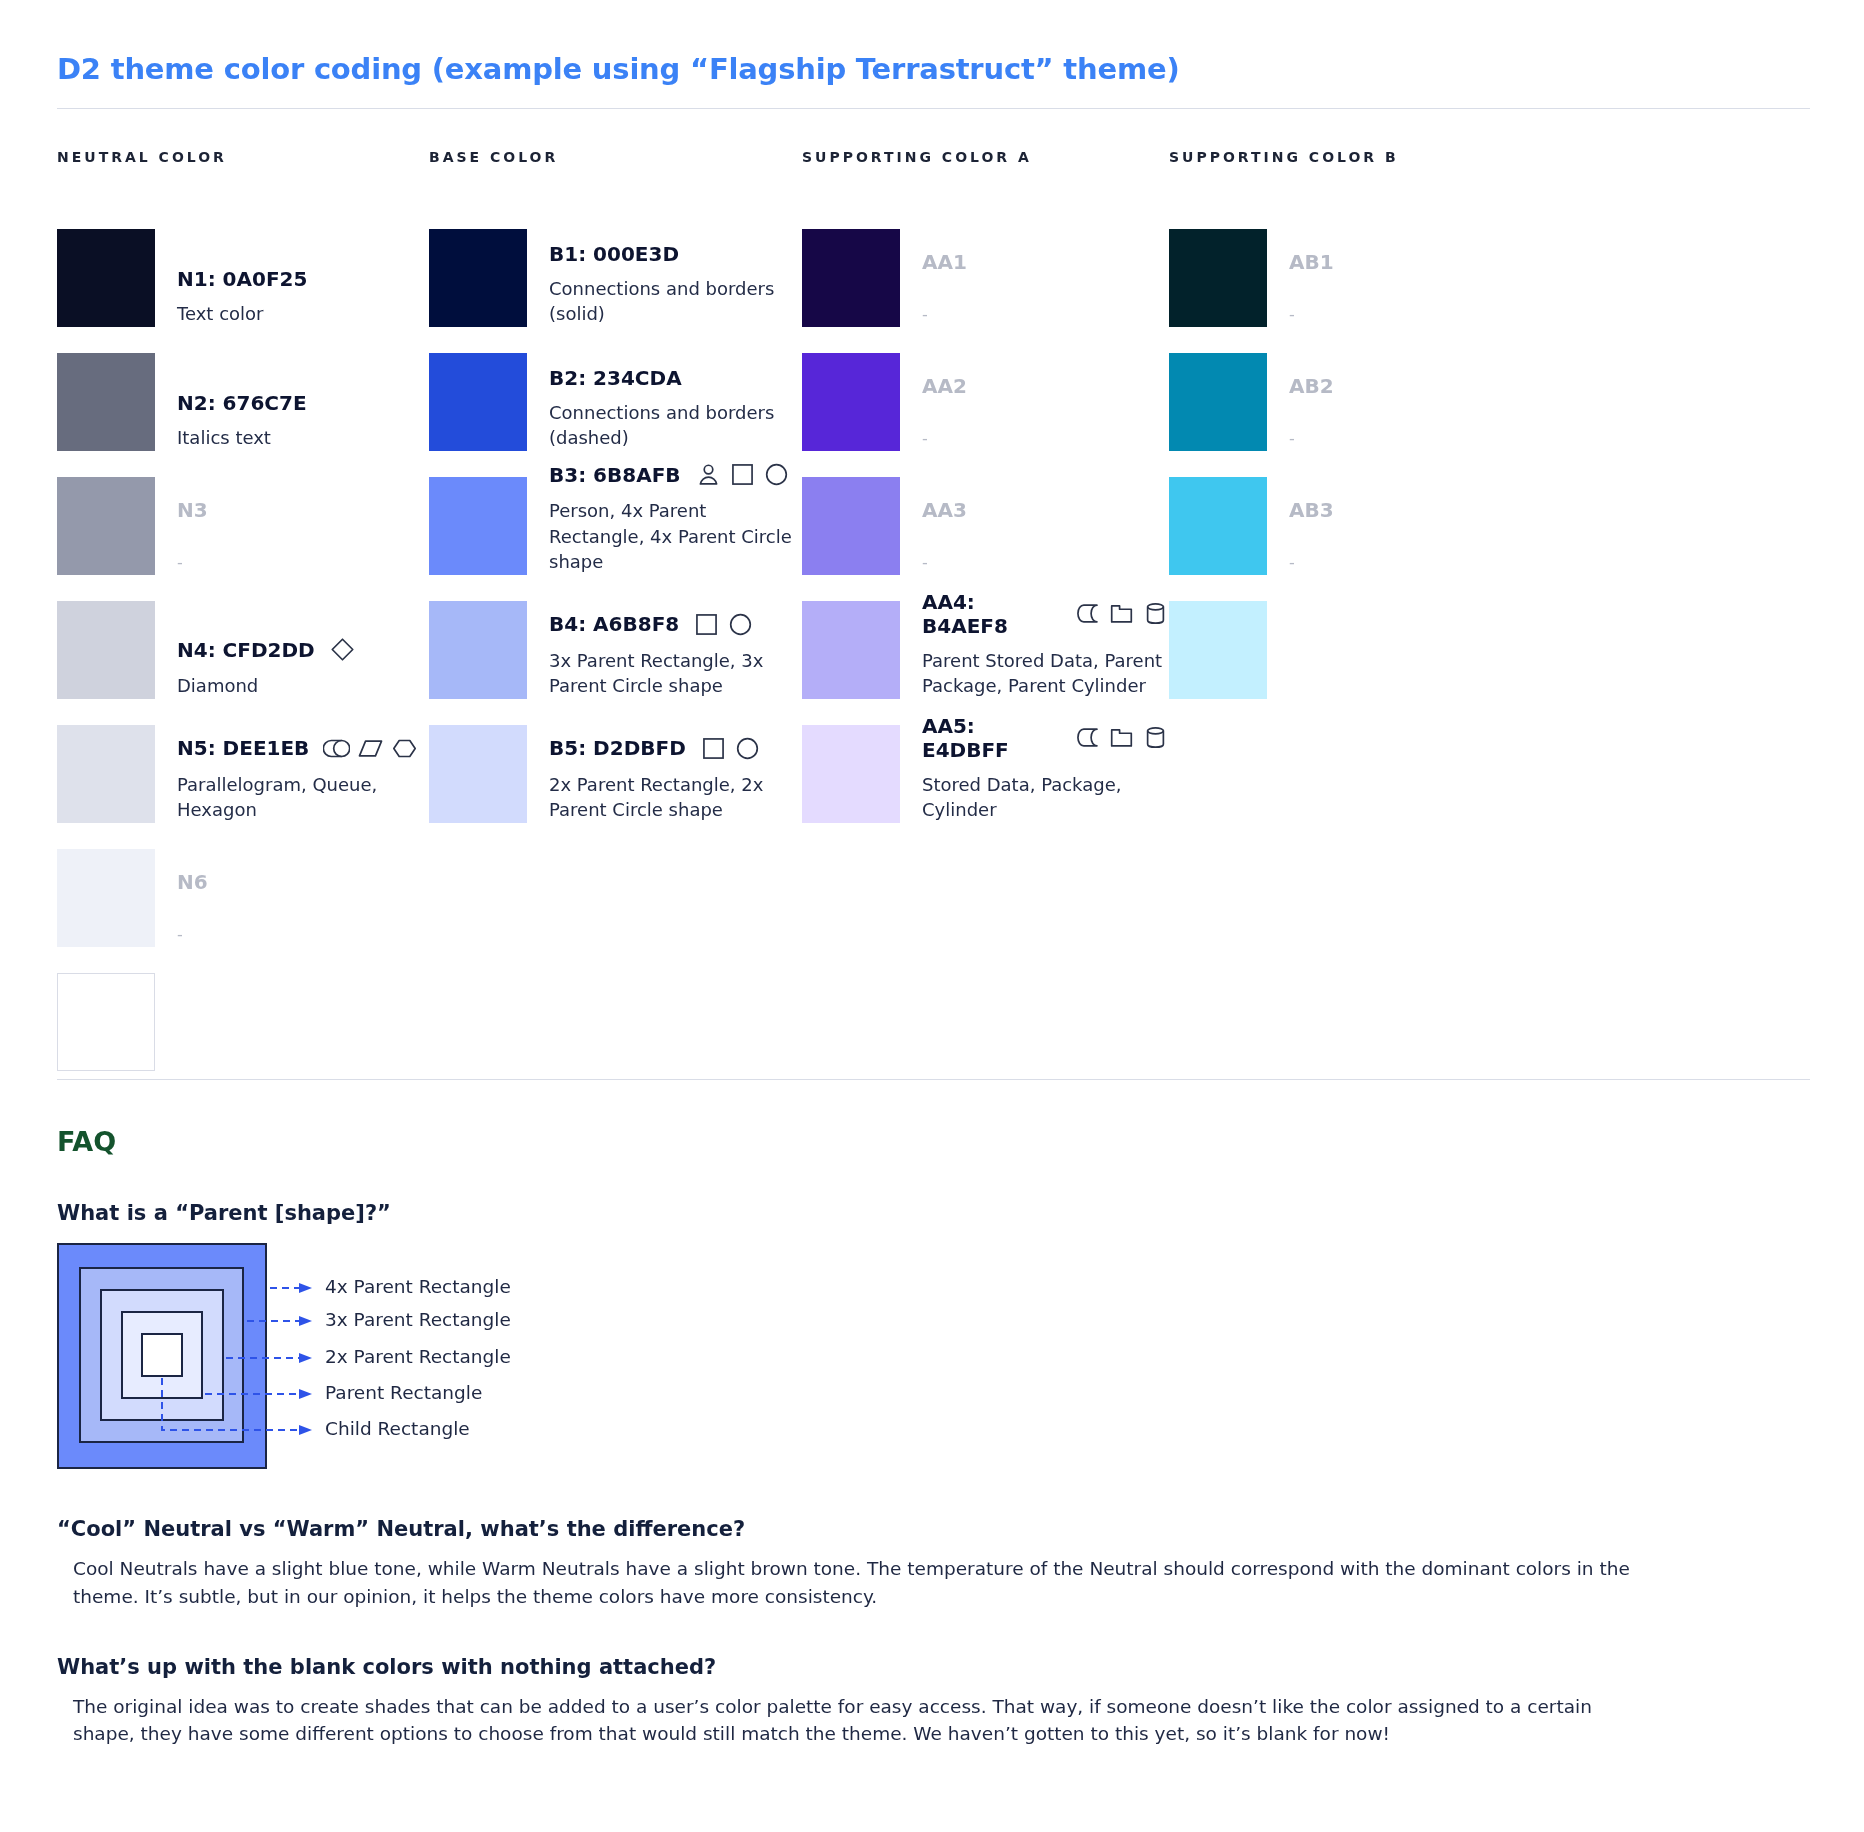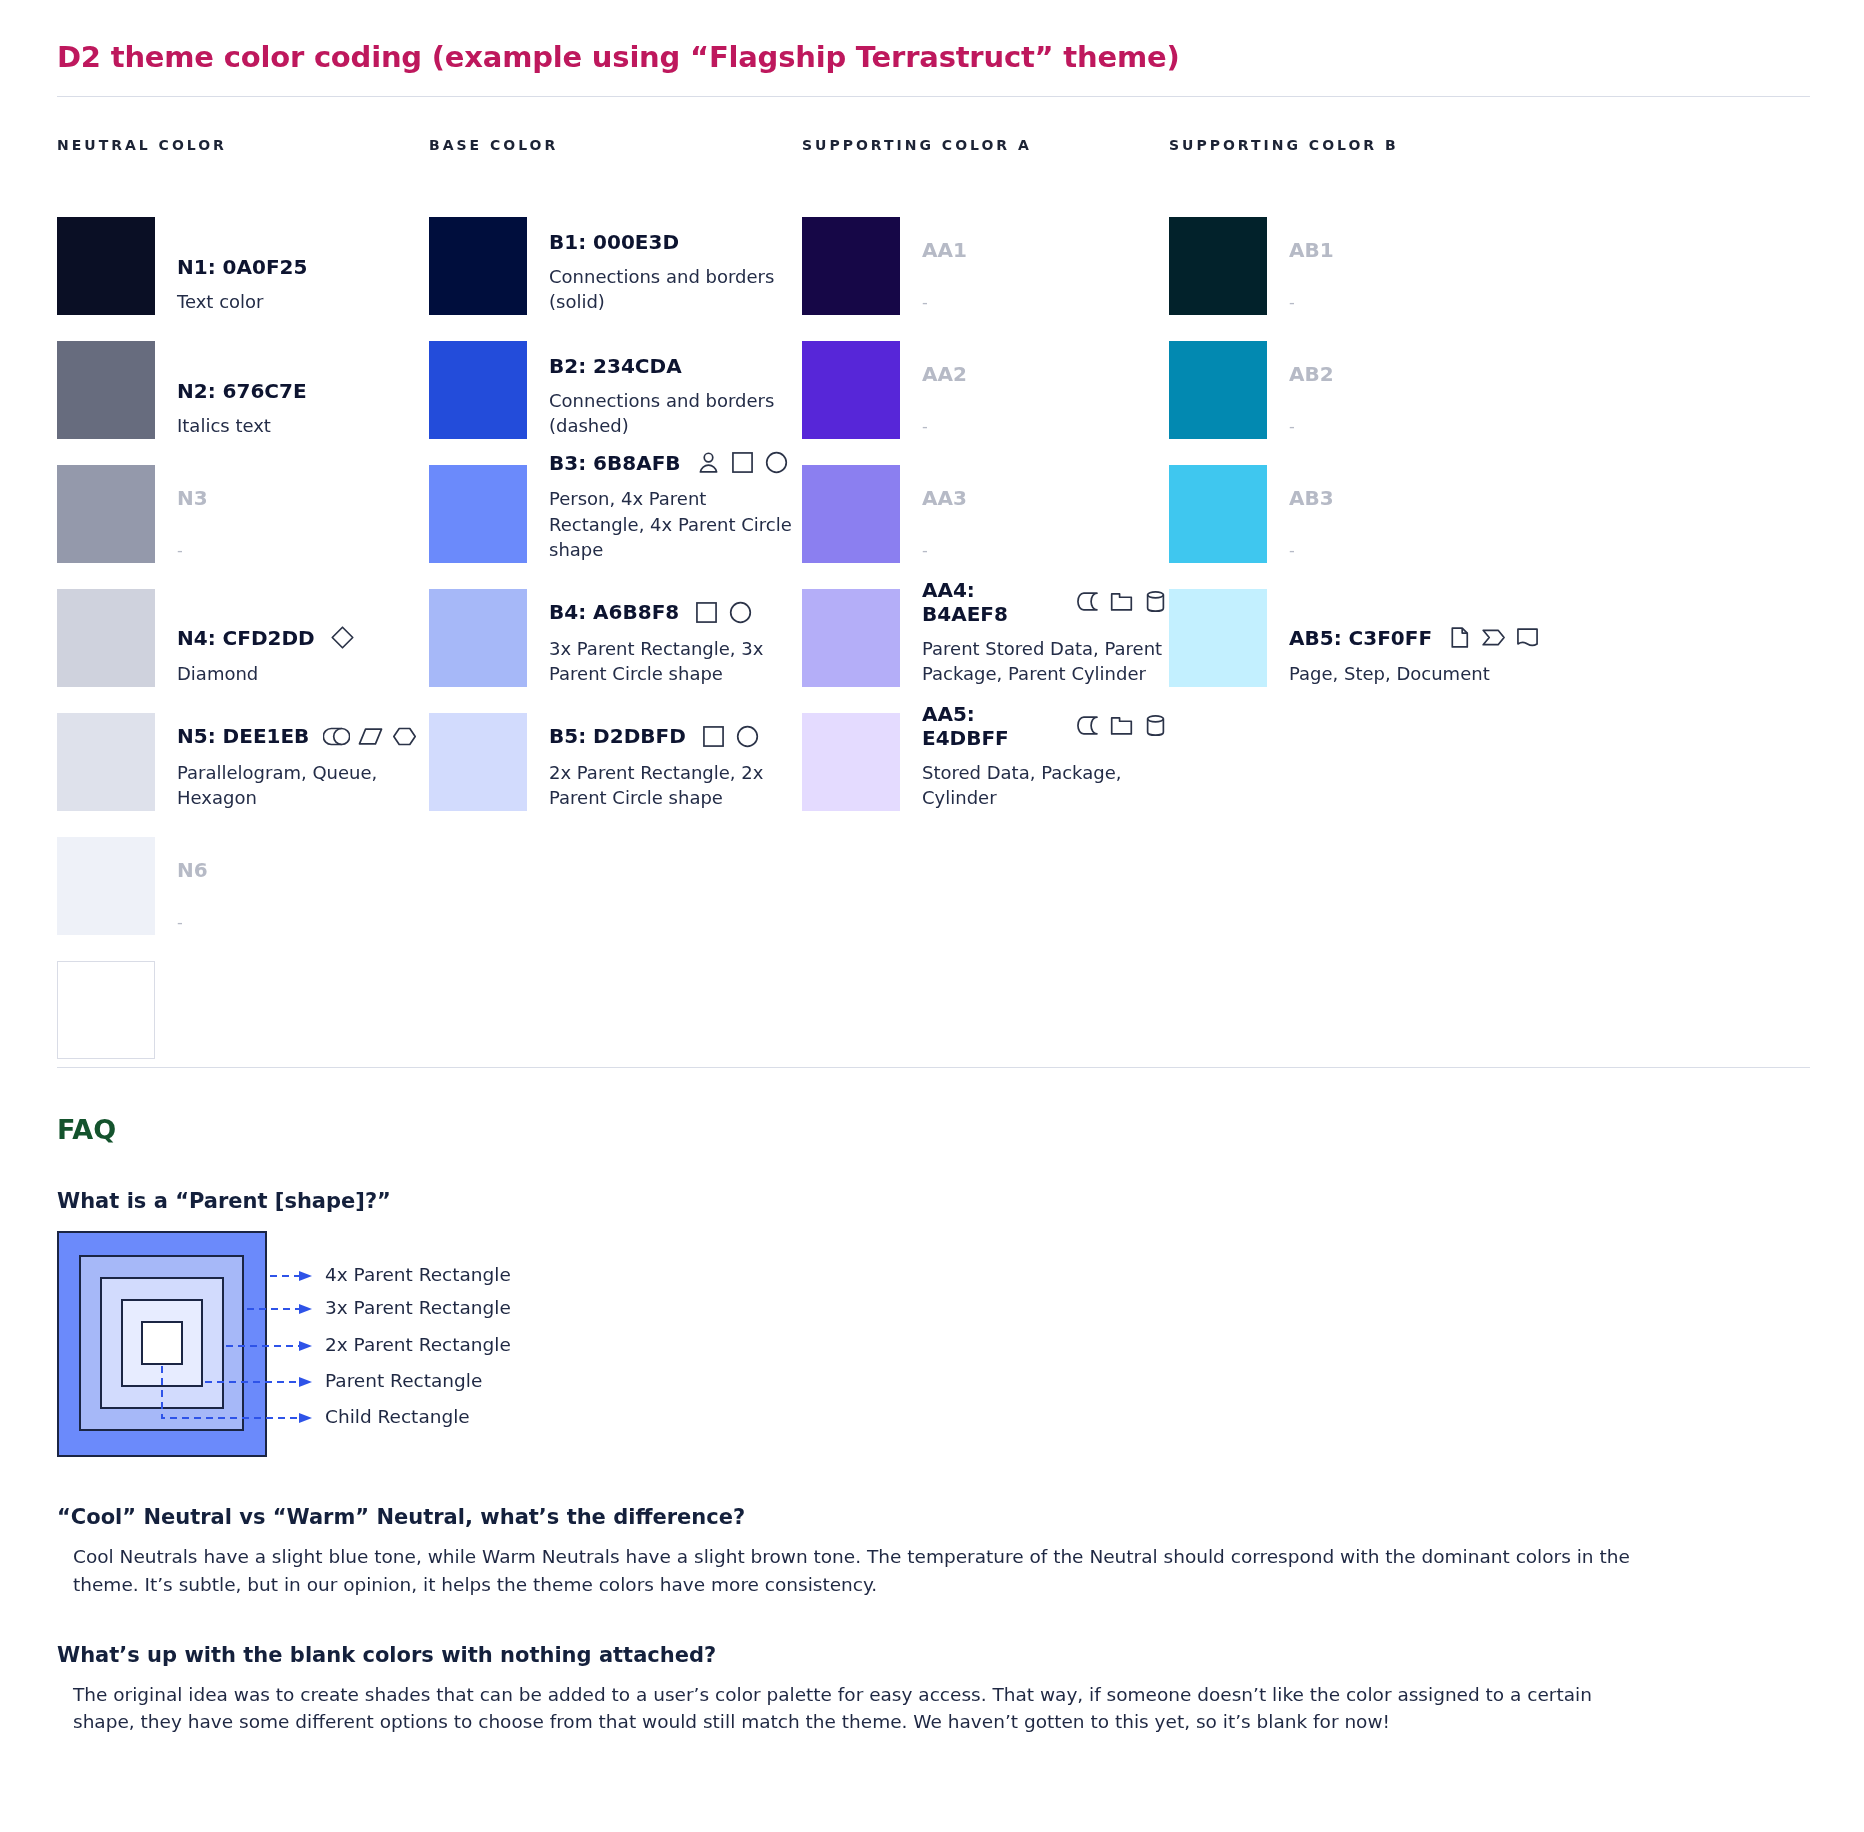--- a/index.html
+++ b/index.html
@@ -5,22 +5,22 @@
   * { box-sizing: border-box; }
   html,body { margin:0; padding:0; }
   body {
     width: 1864px; min-height: 1832px; background: #ffffff;
     font-family: "DejaVu Sans", "Liberation Sans", sans-serif;
     color: #232c47;
   }
   .content { padding: 0 54px 40px 57px; }
 
   h1.page-title {
-    margin: 0; padding-top: 40px; padding-bottom: 22px;
-    font-size: 29px; font-weight: bold; color: #be185d; letter-spacing: -0.2px;
+    margin: 0; padding-top: 52px; padding-bottom: 22px;
+    font-size: 29px; font-weight: bold; color: #3b82f6; letter-spacing: -0.2px;
   }
   .divider { border: none; border-top: 1px solid #d9dde7; margin: 0; }
 
   
   .palette-grid {
     display: grid;
     grid-template-columns: 372px 373px 367px auto;
     margin-top: 40px;
   }
   .col-header {
@@ -404,37 +404,20 @@
             <div class="clabel">
               <span>AB3</span>
             </div>
         <div class="cdesc">-</div>
           </div>
       </div>
 
 
       <div class="cell">
         <div class="swatch" style="background-color: rgb(195, 240, 255);"></div>
-        <div class="cinfo">
-            <div class="clabel">
-              <span>AB5: C3F0FF</span>
-          <span class="icons">
-            <svg class="icn" viewBox="0 0 24 24">
-                  <use href="#sym-page"></use>
-                </svg>
-            <svg class="icn" viewBox="0 0 24 24">
-                  <use href="#sym-step"></use>
-                </svg>
-            <svg class="icn" viewBox="0 0 24 24">
-                  <use href="#sym-document"></use>
-                </svg>
-              </span>
-            </div>
-        <div class="cdesc">Page, Step, Document</div>
-          </div>
       </div>
     </div>
 
   </div>
 
   <hr class="divider" style="margin-top:8px;">
 
   <h2 class="faq-heading">FAQ</h2>
 
   <h3 class="faq-q">What is a “Parent [shape]?”</h3>

